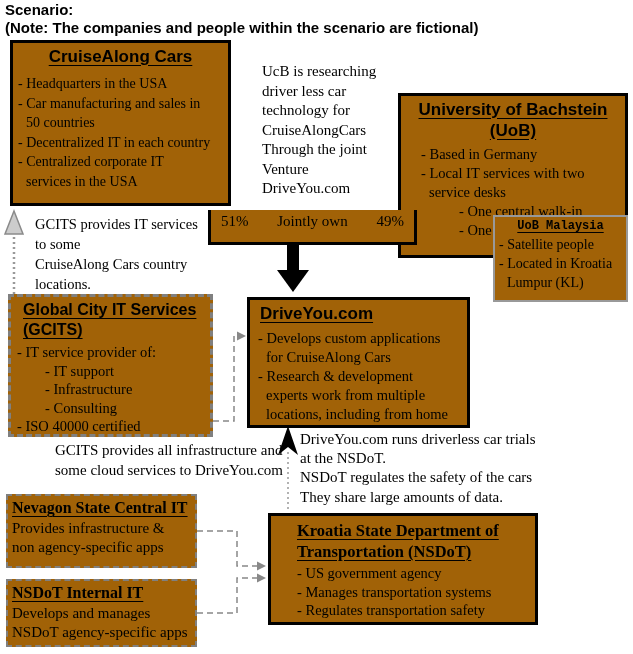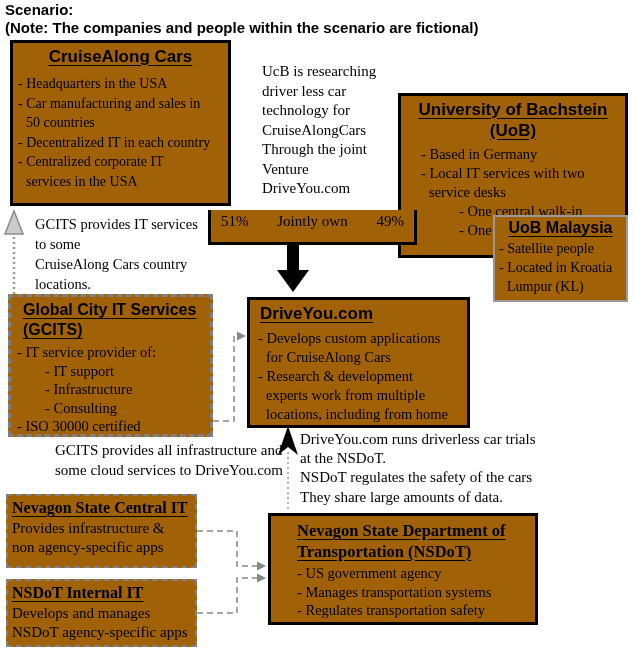--- a/index.html
+++ b/index.html
@@ -35,21 +35,21 @@
   #note-research { left:262px; top:62px; font-size:15px; line-height:19.5px; z-index:2; }
 
   #box-uob { left:398px; top:45px; width:230px; height:165px;margin-top:48px; }
   #box-uob .ttl { font-size:17px; margin-top:3px; line-height:21px; }
   #box-uob .items { margin-top:4px; padding-left:20px; font-size:14.5px; line-height:19px; }
 
   #bar { left:208px; top:210px; width:209px; height:35px; border:3px solid #000; border-top:none;
          display:flex; justify-content:space-between; padding:3px 10px 0 10px; font-size:15px; }
 
   #box-uobmy { left:493px; top:215px; width:135px; height:87px; }
-  #box-uobmy .ttl { font-size:16px; margin-top:2px; }
+  #box-uobmy .ttl { font-size:12px; margin-top:2px;font-family:Liberation Mono, monospace; }
   #box-uobmy .items { margin-top:2px; padding-left:4px; font-size:14px; line-height:19px; }
 
   #note-gcits-ca { left:35px; top:214px; font-size:14.5px; line-height:20px; z-index:2; }
 
   #box-gcits { left:8px; top:294px; width:205px; height:143px; }
   #box-gcits .ttl { font-size:16px; padding-left:12px; margin-top:3px; line-height:20px; }
   #box-gcits .items { margin-top:3px; padding-left:6px; font-size:14.5px; line-height:18.5px; }
 
   #box-dy { left:247px; top:297px; width:223px; height:131px; }
   #box-dy .ttl { font-size:17px; padding-left:10px; margin-top:4px; }
@@ -168,21 +168,21 @@
 
   <div id="box-gcits" class="box dash3">
     <div class="ttl">
       <u>Global City IT Services</u><br><u>(GCITS)</u>
     </div>
     <div class="items">
       <div class="ln">- IT service provider of:</div>
       <div class="ln subg">- IT support</div>
       <div class="ln subg">- Infrastructure</div>
       <div class="ln subg">- Consulting</div>
-      <div class="ln">- ISO 30000 certified</div>
+      <div class="ln">- ISO 40000 certified</div>
     </div>
   </div>
 
   <div id="box-dy" class="box solid3">
     <div class="ttl"><u>DriveYou.com</u></div>
     <div class="items">
       <div class="ln">- Develops custom applications</div>
       <div class="ln cont">for CruiseAlong Cars</div>
       <div class="ln">- Research &amp; development</div>
       <div class="ln cont">experts work from multiple</div>
@@ -213,21 +213,21 @@
   <div id="box-iit" class="box dash2">
     <div class="tserif"><u>NSDoT Internal IT</u></div>
     <div class="items">
       <div class="ln">Develops and manages</div>
       <div class="ln">NSDoT agency-specific apps</div>
     </div>
   </div>
 
   <div id="box-nsdot" class="box solid3">
     <div class="tserif">
-      <u>Nevagon State Department of</u><br><u>Transportation (NSDoT)</u>
+      <u>Kroatia State Department of</u><br><u>Transportation (NSDoT)</u>
     </div>
     <div class="items">
       <div class="ln">- US government agency</div>
       <div class="ln">- Manages transportation systems</div>
       <div class="ln">- Regulates transportation safety</div>
     </div>
   </div>
 
 </div>
 

